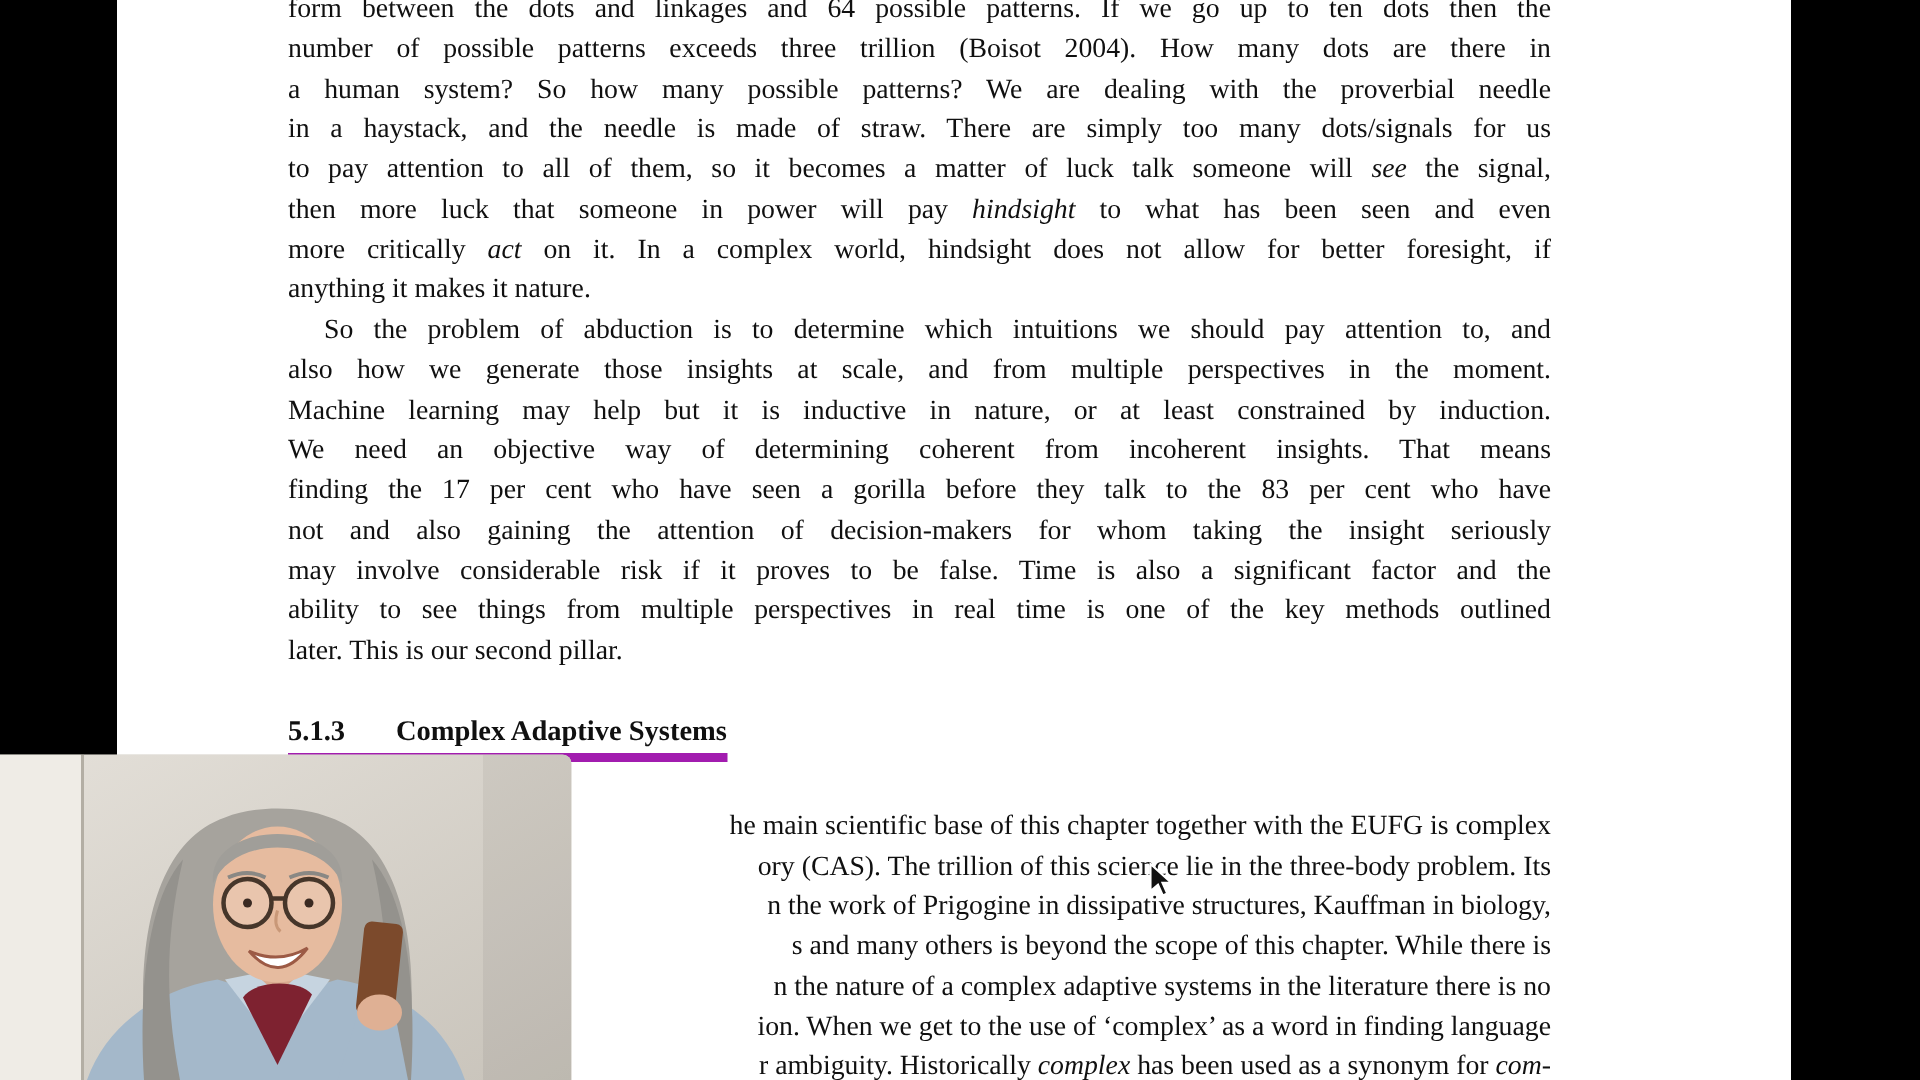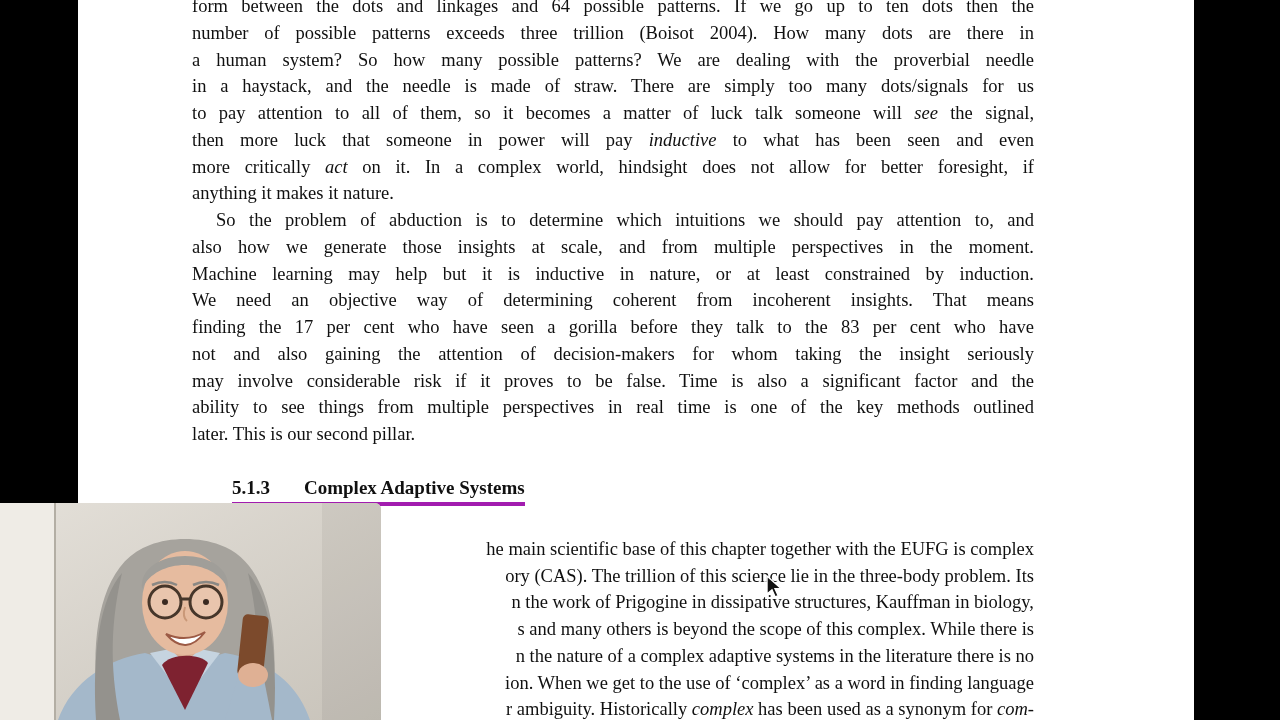--- a/index.html
+++ b/index.html
@@ -26,21 +26,21 @@
   .line.last{text-align-last:left;}
   .line.indent{text-indent:24px;}
   .p3 .line{text-align:center;text-align-last:right;}
   .it{font-style:italic;}
   .heading{
     margin:26px 0 30px 0;
     font-weight:bold;
     font-size:19px;
     line-height:27px;
   }
-  .hwrap{display:inline-block;border-bottom:4px solid #a21caf;padding-bottom:1px;margin-left:40px;}
+  .hwrap{display:inline-block;border-bottom:6px solid #a21caf;padding-bottom:1px;}
   .hgap{display:inline-block;width:34px;}
   .webcam{
     position:absolute;left:0;top:503px;
     width:381px;height:217px;
     overflow:hidden;
     border-top-right-radius:6px;
     background:#d6d1c9;
   }
   .webcam svg{display:block;}
   .cursor{
@@ -54,21 +54,21 @@
 
 <div class="page">
   <div class="textcol">
 
     <div class="para">
         <div class="line"><span>form between the dots and linkages and 64 possible patterns. If we go up to ten dots then the</span></div>
         <div class="line"><span>number of possible patterns exceeds three trillion (Boisot 2004). How many dots are there in</span></div>
         <div class="line"><span>a human system? So how many possible patterns? We are dealing with the proverbial needle</span></div>
         <div class="line"><span>in a haystack, and the needle is made of straw. There are simply too many dots/signals for us</span></div>
         <div class="line"><span>to pay attention to all of them, so it becomes a matter of luck talk someone will </span><span class="it">see</span><span> the signal,</span></div>
-        <div class="line"><span>then more luck that someone in power will pay </span><span class="it">inductive</span><span> to what has been seen and even</span></div>
+        <div class="line"><span>then more luck that someone in power will pay </span><span class="it">hindsight</span><span> to what has been seen and even</span></div>
         <div class="line"><span>more critically </span><span class="it">act</span><span> on it. In a complex world, hindsight does not allow for better foresight, if</span></div>
         <div class="line last"><span>anything it makes it nature.</span></div>
       </div>
 
     <div class="para">
         <div class="line indent"><span>So the problem of abduction is to determine which intuitions we should pay attention to, and</span></div>
         <div class="line"><span>also how we generate those insights at scale, and from multiple perspectives in the moment.</span></div>
         <div class="line"><span>Machine learning may help but it is inductive in nature, or at least constrained by induction.</span></div>
         <div class="line"><span>We need an objective way of determining coherent from incoherent insights. That means</span></div>
         <div class="line"><span>finding the 17 per cent who have seen a gorilla before they talk to the 83 per cent who have</span></div>
@@ -79,21 +79,21 @@
       </div>
 
     <div class="heading">
       <span class="hwrap"><span>5.1.3</span><span class="hgap"></span><span>Complex Adaptive Systems</span></span>
     </div>
 
     <div class="para p3">
         <div class="line"><span>he main scientific base of this chapter together with the EUFG is complex</span></div>
         <div class="line"><span>ory (CAS). The trillion of this science lie in the three-body problem. Its</span></div>
         <div class="line"><span>n the work of Prigogine in dissipative structures, Kauffman in biology,</span></div>
-        <div class="line"><span>s and many others is beyond the scope of this complex. While there is</span></div>
+        <div class="line"><span>s and many others is beyond the scope of this chapter. While there is</span></div>
         <div class="line"><span>n the nature of a complex adaptive systems in the literature there is no</span></div>
         <div class="line"><span>ion. When we get to the use of ‘complex’ as a word in finding language</span></div>
         <div class="line"><span>r ambiguity. Historically </span><span class="it">complex</span><span> has been used as a synonym for </span><span class="it">com-</span></div>
       </div>
 
   </div>
 </div>
 
 <div class="webcam">
   <svg width="381" height="217" viewBox="0 0 381 217">

